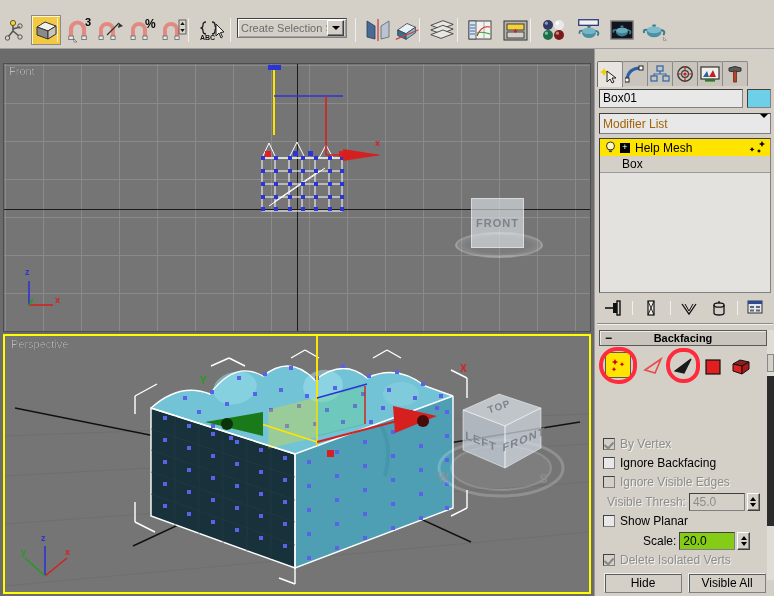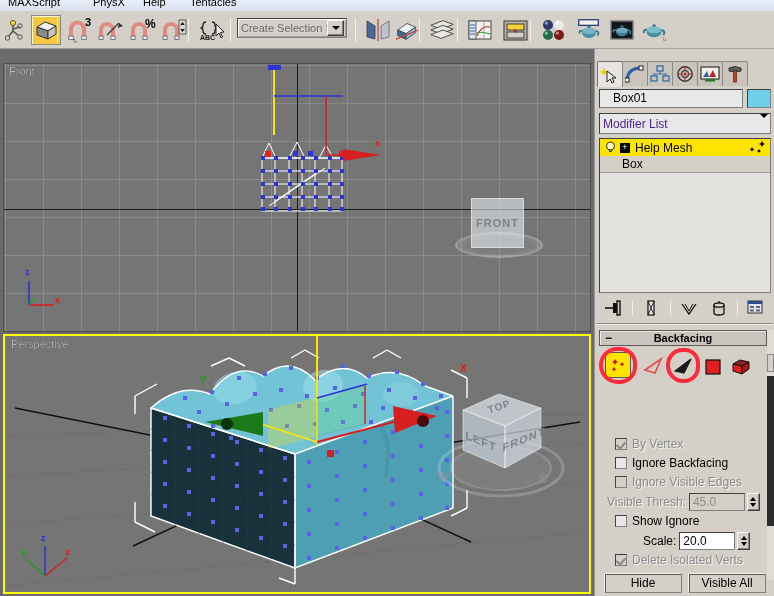--- a/index.html
+++ b/index.html
@@ -125,34 +125,34 @@
     border:1px solid #8a8a8a; border-bottom:none; margin-right:-1px;
     display:flex; align-items:center; justify-content:center;
     border-radius:2px 2px 0 0;
   }
   .cp-tab.sel { background:#e8e5e0; height:26px; border-color:#6e6e6e; }
 
   .namefield {
     position:absolute; left:4px; top:40px; width:144px; height:19px;
     background:#e8e8e8; border:1px solid #808080;
     border-top-color:#404040; border-left-color:#404040;
-    font-size:12px; padding-left:13px; line-height:17px; color:#000;
+    font-size:12px; padding-left:3px; line-height:17px; color:#000;
   }
   .colorswatch {
     position:absolute; left:152px; top:40px; width:24px; height:19px;
     background:#6ecfe8; border:1px solid #808080;
     border-top-color:#404040; border-left-color:#404040;
   }
   .modlist {
     position:absolute; left:4px; top:64px; width:172px; height:21px;
     background:#e8e8e8; border:1px solid #808080;
     border-top-color:#404040; border-left-color:#404040;
     display:flex; align-items:center;
   }
-  .modlist .ctext { flex:1; padding-left:3px; font-size:12px; color:#4c1d95; }
+  .modlist .ctext { flex:1; padding-left:3px; font-size:12px; color:#a16207; }
 
   .stack {
     position:absolute; left:4px; top:89px; width:172px; height:155px;
     background:#e4e2de; border:1px solid #808080;
     border-top-color:#404040; border-left-color:#404040;
   }
   .stack-row {
     height:17px; display:flex; align-items:center;
     font-size:12px; padding-left:4px;
   }
@@ -194,40 +194,40 @@
 
   .sob-row { position:absolute; left:9px; top:303px; width:160px; height:30px; }
   .sob {
     position:absolute; top:0; display:flex; align-items:center; justify-content:center;
   }
   .annot-circle {
     position:absolute; border:4px solid #ff2b3d; border-radius:48% 44% 46% 50%;
     pointer-events:none;
   }
 
-  .chk-row { position:absolute; left:20px; display:flex; align-items:center; height:15px;justify-content:center; }
+  .chk-row { position:absolute; left:8px; display:flex; align-items:center; height:15px;justify-content:center; }
   .chkbox {
     width:12px; height:12px; background:#e8e8e8;
     border:1px solid #808080; border-top-color:#404040; border-left-color:#404040;
     margin-right:5px; flex:none; position:relative;
   }
   .chkbox.dis { background:#d4d0c8; }
   .chkbox.on::after {
     content:""; position:absolute; left:2px; top:1px; width:4px; height:7px;
     border:solid #000; border-width:0 2px 2px 0; transform:rotate(42deg);
   }
   .chkbox.on.dis::after { border-color:#888; }
   .chk-lbl { font-size:12px; color:#000; }
   .chk-lbl.dis { color:#8d8d8d; text-shadow:1px 1px 0 #f4f2ee; }
 
   .spin-row { position:absolute; height:19px; display:flex; align-items:center; }
   .spin-lbl { font-size:12px; margin-right:3px; }
   .spin-lbl.dis { color:#8d8d8d; text-shadow:1px 1px 0 #f4f2ee; }
   .spin-field {
-    width:56px; height:18px; background:#ffffff;
+    width:56px; height:18px; background:#84cc16;
     border:1px solid #808080; border-top-color:#404040; border-left-color:#404040;
     font-size:12px; padding-left:3px; line-height:16px;
   }
   .spin-field.dis { background:#d4d0c8; color:#8d8d8d; }
   .spin-btns {
     width:13px; height:18px; margin-left:2px;
     background:#d4d0c8; border:1px solid #fff;
     border-right-color:#404040; border-bottom-color:#404040;
     box-shadow: inset -1px -1px 0 #808080;
     display:flex; flex-direction:column; align-items:center; justify-content:center;
@@ -255,26 +255,20 @@
   }
   .cp-scroll .track-dark {
     position:absolute; left:0; top:46px; width:7px; height:150px; background:#2b2b2b;
   }
 </style>
 </head>
 <body>
 
 <div id="app">
 
-  <div class="menubar">
-    <span class="mi" style="left:8px">MAXScript</span>
-    <span class="mi" style="left:93px">PhysX</span>
-    <span class="mi" style="left:143px">Help</span>
-    <span class="mi" style="left:190px">Tentacles</span>
-  </div>
 
   <div class="toolbar">
     <div class="tb-row">
 
       <div class="tbtn" style="left:2px">
         <svg width="26" height="26" viewBox="0 0 26 26">
           <circle cx="9" cy="6" r="2.6" fill="#f2d24a" stroke="#6b5a10"></circle>
           <path d="M9 8.6 L9 14 M9 14 L4 20 M9 14 L15 19" stroke="#555" stroke-width="1.6" fill="none"></path>
           <circle cx="3.5" cy="21" r="2.2" fill="#d8d4cc" stroke="#555"></circle>
           <circle cx="16" cy="20" r="2.2" fill="#d8d4cc" stroke="#555"></circle>
@@ -975,21 +969,21 @@
       <span class="spin-lbl dis">Visible Thresh:</span>
       <span class="spin-field dis">45.0</span>
       <span class="spin-btns">
           <i class="up"></i>
           <i class="dn"></i>
         </span>
     </div>
 
     <div class="chk-row" style="top:464px">
       <span class="chkbox"></span>
-      <span class="chk-lbl">Show Ignore</span>
+      <span class="chk-lbl">Show Planar</span>
     </div>
 
     <div class="spin-row" style="left:48px; top:482px;">
       <span class="spin-lbl">Scale:</span>
       <span class="spin-field">20.0</span>
       <span class="spin-btns">
           <i class="up"></i>
           <i class="dn"></i>
         </span>
     </div>

